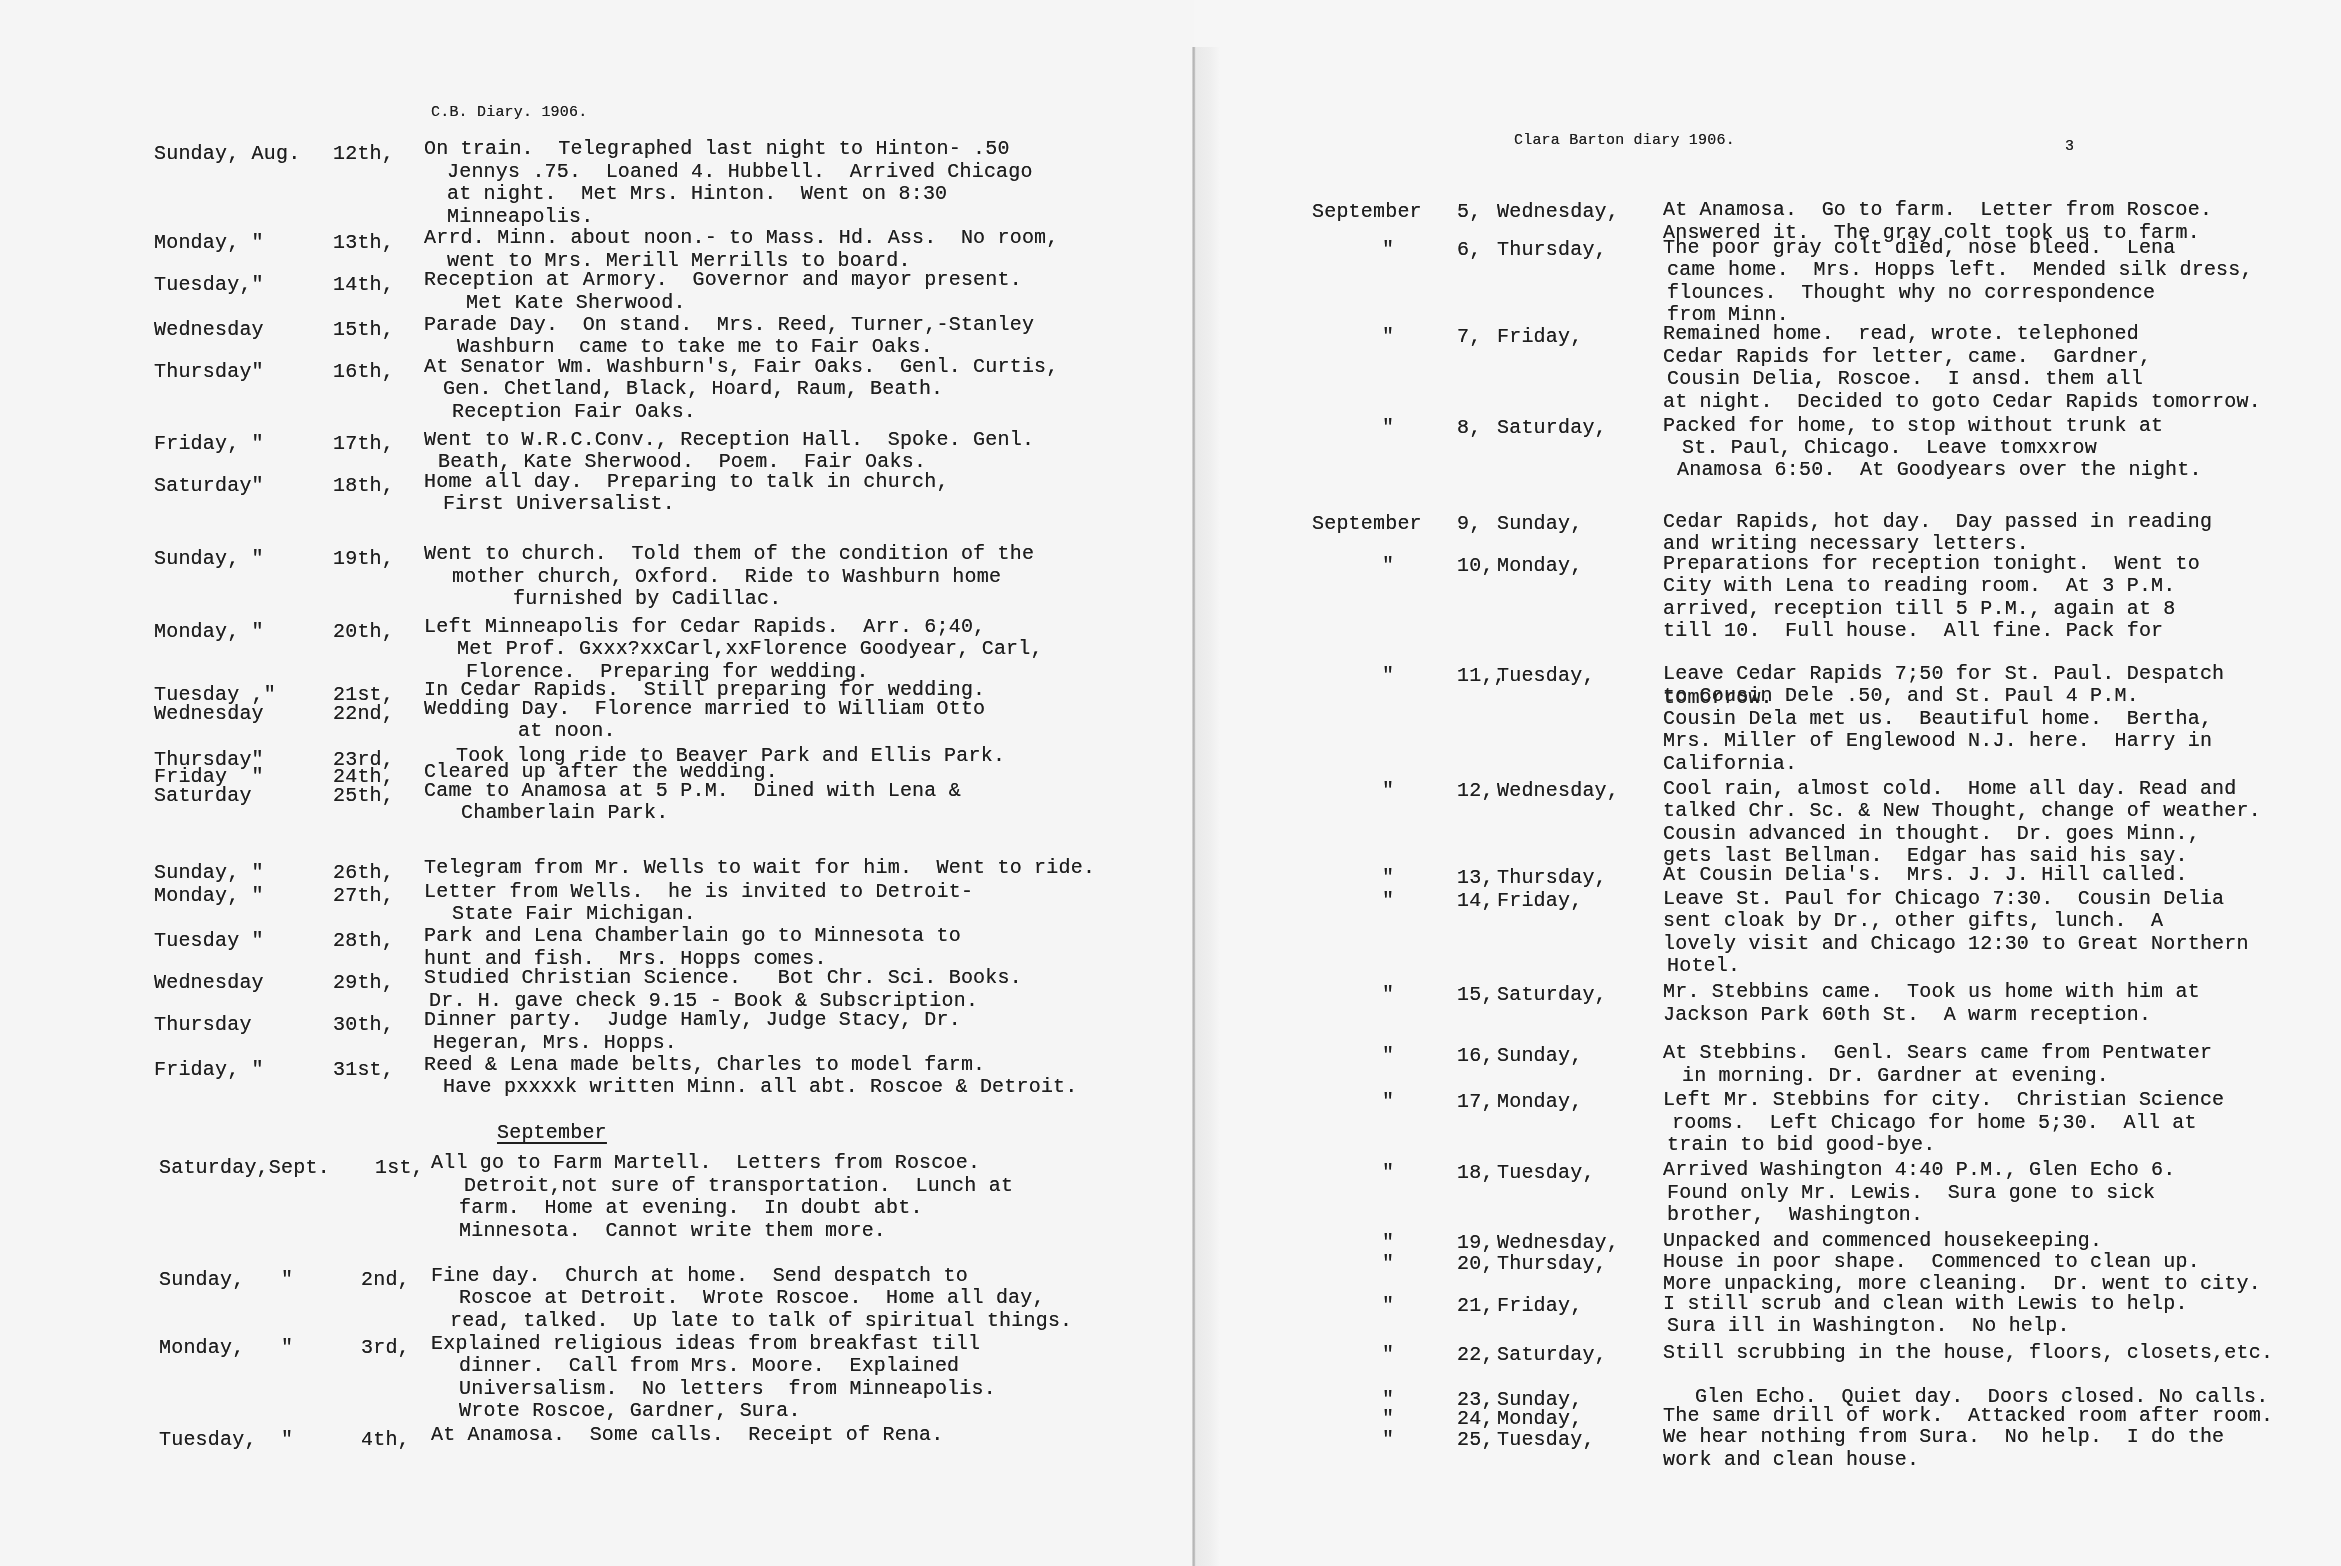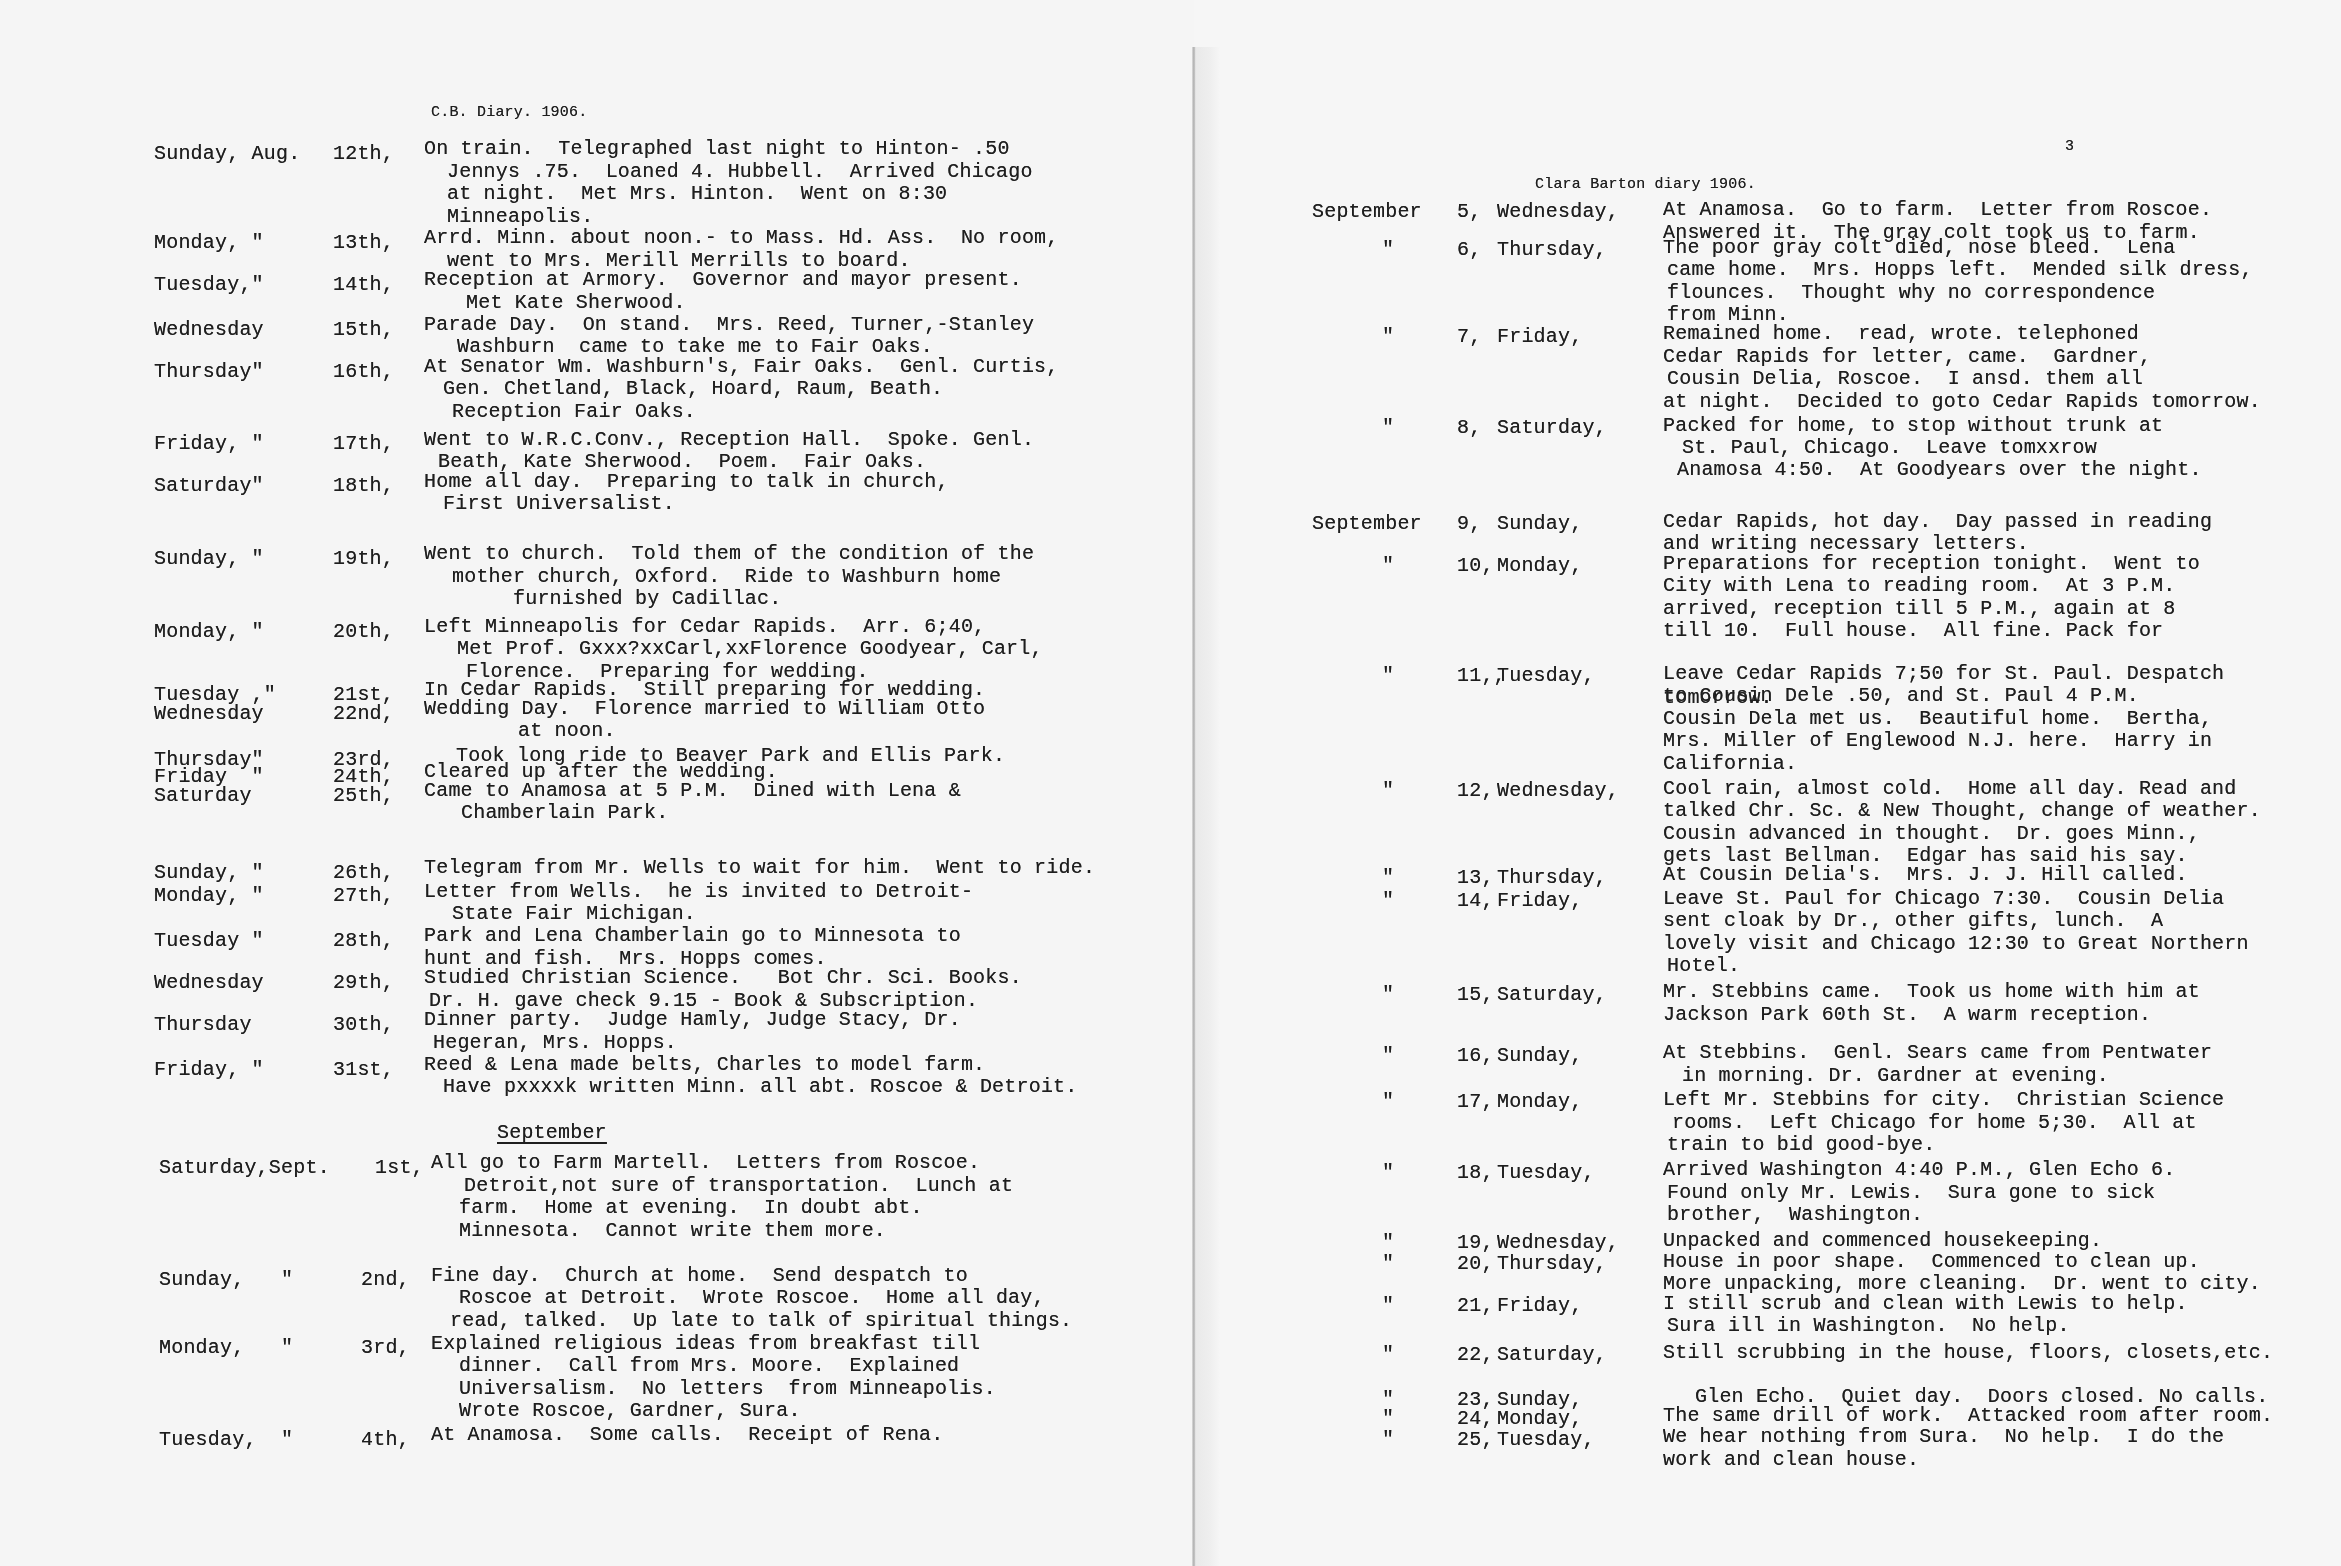--- a/index.html
+++ b/index.html
@@ -29,21 +29,21 @@
   .hdr { font-size: 15px; }
   .ul { text-decoration: underline; text-underline-offset: 3.7px; }
 </style>
 </head>
 <body>
 
 <div class="page left">
   <div class="t hdr" style="left:431px; top:102px;">C.B. Diary. 1906.</div>
 </div>
 <div class="page right">
-  <div class="t hdr" style="left:341px; top:130px;margin-top:44px;">Clara Barton diary 1906.</div>
+  <div class="t hdr" style="left:320px; top:130px;">Clara Barton diary 1906.</div>
   <div class="t hdr" style="left:871px; top:136px;">3</div>
 </div>
 <div class="gutter"></div>
 
 <div id="left-entries">
     <div class="t" style="left: 154px; top: 143px;">Sunday, Aug.</div>
     <div class="t" style="left: 333px; top: 143px;">12th,</div>
     <div class="t" style="left: 424px; top: 138px;">On train.  Telegraphed last night to Hinton- .50</div>
     <div class="t" style="left: 447px; top: 161px;">Jennys .75.  Loaned 4. Hubbell.  Arrived Chicago</div>
     <div class="t" style="left: 447px; top: 183px;">at night.  Met Mrs. Hinton.  Went on 8:30</div>
@@ -163,21 +163,21 @@
     <div class="t" style="left: 1497px; top: 326px;">Friday,</div>
     <div class="t" style="left: 1663px; top: 323px;">Remained home.  read, wrote. telephoned</div>
     <div class="t" style="left: 1663px; top: 346px;">Cedar Rapids for letter, came.  Gardner,</div>
     <div class="t" style="left: 1667px; top: 368px;">Cousin Delia, Roscoe.  I ansd. them all</div>
     <div class="t" style="left: 1663px; top: 391px;">at night.  Decided to goto Cedar Rapids tomorrow.</div>
     <div class="t" style="left: 1382px; top: 417px;">"</div>
     <div class="t" style="left: 1457px; top: 417px;">8,</div>
     <div class="t" style="left: 1497px; top: 417px;">Saturday,</div>
     <div class="t" style="left: 1663px; top: 415px;">Packed for home, to stop without trunk at</div>
     <div class="t" style="left: 1682px; top: 437px;">St. Paul, Chicago.  Leave tomxxrow</div>
-    <div class="t" style="left: 1677px; top: 459px;">Anamosa 4:50.  At Goodyears over the night.</div>
+    <div class="t" style="left: 1677px; top: 459px;">Anamosa 6:50.  At Goodyears over the night.</div>
     <div class="t" style="left: 1312px; top: 513px;">September</div>
     <div class="t" style="left: 1457px; top: 513px;">9,</div>
     <div class="t" style="left: 1497px; top: 513px;">Sunday,</div>
     <div class="t" style="left: 1663px; top: 511px;">Cedar Rapids, hot day.  Day passed in reading</div>
     <div class="t" style="left: 1663px; top: 533px;">and writing necessary letters.</div>
     <div class="t" style="left: 1382px; top: 555px;">"</div>
     <div class="t" style="left: 1457px; top: 555px;">10,</div>
     <div class="t" style="left: 1497px; top: 555px;">Monday,</div>
     <div class="t" style="left: 1663px; top: 553px;">Preparations for reception tonight.  Went to</div>
     <div class="t" style="left: 1663px; top: 575px;">City with Lena to reading room.  At 3 P.M.</div>

